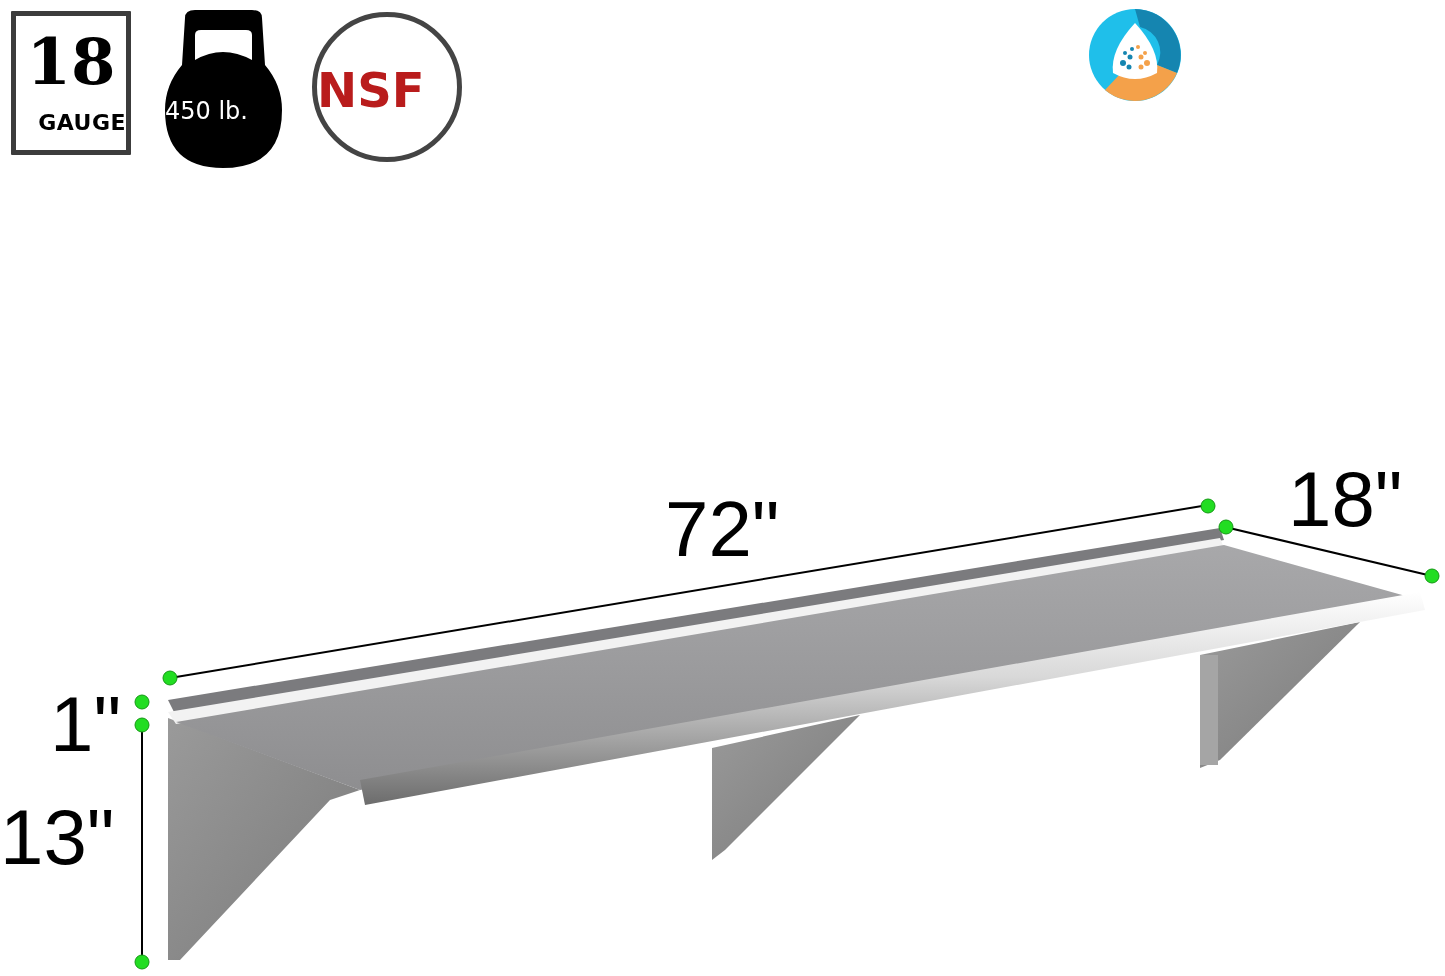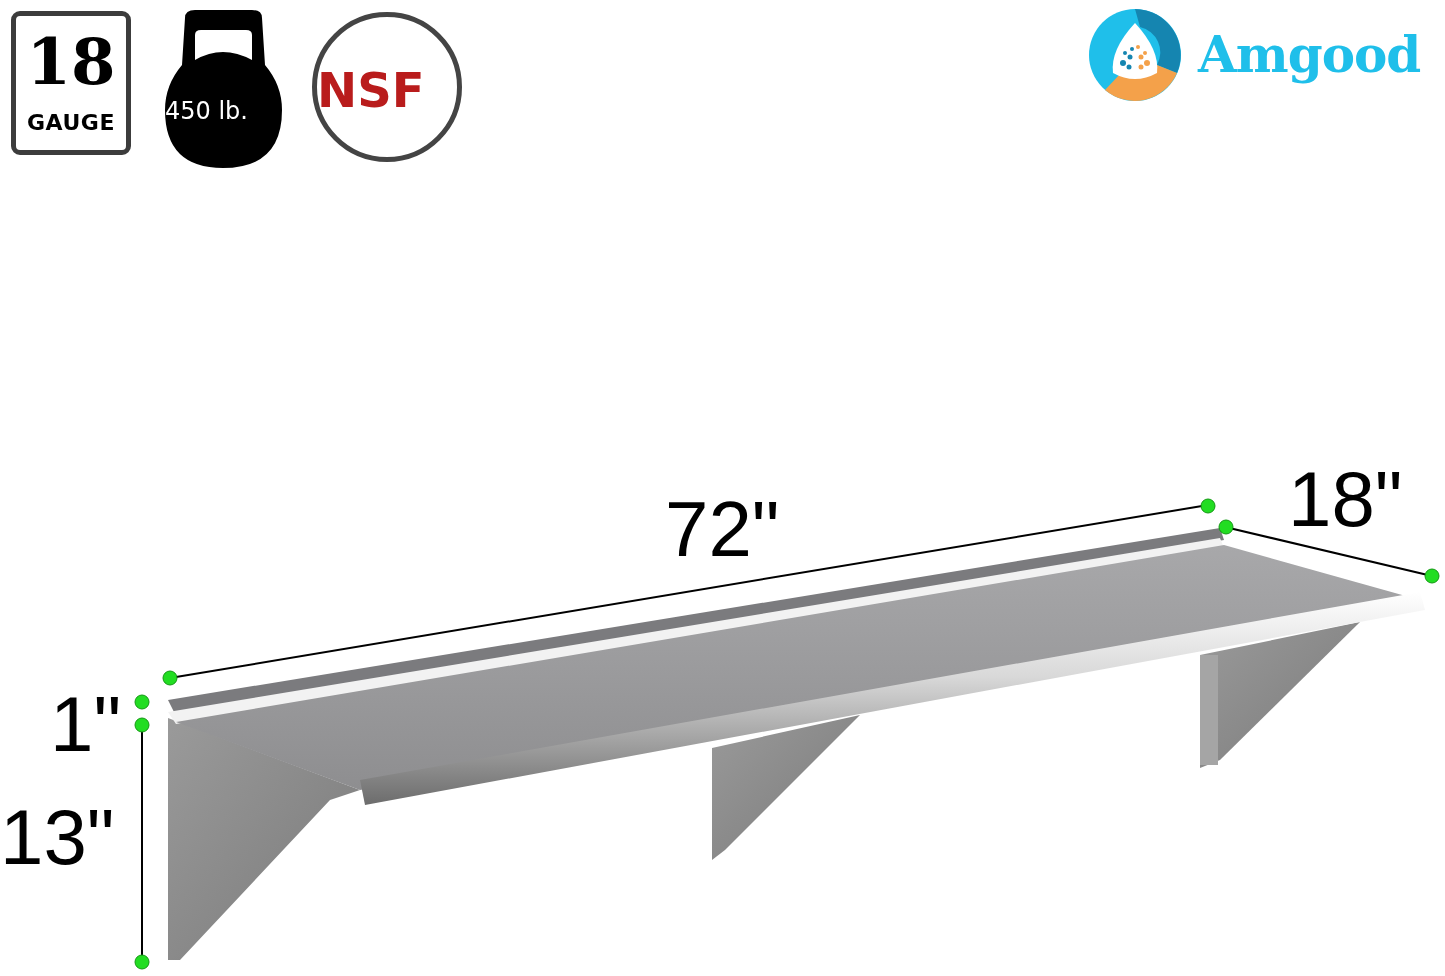--- a/index.html
+++ b/index.html
@@ -1,19 +1,19 @@
 <!DOCTYPE html>
 <html><head>
 <meta charset="utf-8">
 <style>
   html,body{margin:0;padding:0;background:#fff;}
   body{width:1445px;height:976px;position:relative;overflow:hidden;font-family:"DejaVu Sans",sans-serif;}
-  .badge-gauge{position:absolute;left:11px;top:11px;width:120px;height:144px;border:5px solid #3c3c3c;border-radius:9px;box-sizing:border-box;background:#fff;}
+  .badge-gauge{position:absolute;left:11px;top:11px;width:120px;height:144px;border:5px solid #3c3c3c;border-radius:1px;box-sizing:border-box;background:#fff;}
   .gauge-num{position:absolute;left:0;right:0;top:14px;text-align:center;font-weight:bold;font-size:64px;line-height:64px;color:#000;font-family:"DejaVu Serif",serif;}
-  .gauge-label{position:absolute;left:0;right:0;top:94px;text-align:center;font-weight:bold;font-size:22px;color:#000;letter-spacing:0.5px;}
+  .gauge-label{position:absolute;left:0;right:0;top:94px;text-align:right;font-weight:bold;font-size:22px;color:#000;letter-spacing:0.5px;}
   .badge-weight{position:absolute;left:165px;top:10px;width:117px;height:158px;}
   .weight-text{position:absolute;left:0;right:0;top:87px;text-align:left;color:#fff;font-size:24px;}
   .badge-nsf{position:absolute;left:312px;top:12px;width:150px;height:150px;border:5px solid #444;border-radius:50%;box-sizing:border-box;background:#fff;}
   .nsf-text{position:absolute;left:0;right:8px;top:45px;text-align:left;font-weight:bold;font-size:48px;color:#b91c1c;}
   .logo{position:absolute;left:1085px;top:5px;width:360px;height:100px;}
   .logo-text{position:absolute;left:113px;top:20px;font-family:"DejaVu Serif",serif;font-weight:bold;font-size:50px;color:#1fbfea;letter-spacing:-1px;}
   .dim{position:absolute;font-family:"Liberation Sans",sans-serif;color:#000;font-size:78px;line-height:78px;}
   svg.scene{position:absolute;left:0;top:0;}
 </style>
 </head>
@@ -50,21 +50,20 @@
         <circle cx="44" cy="62" r="2.5"></circle>
     </g>
     <g fill="#f4a14a">
       <circle cx="62" cy="58" r="3"></circle>
         <circle cx="56" cy="52" r="2.5"></circle>
         <circle cx="60" cy="48" r="2"></circle>
         <circle cx="53" cy="42" r="2"></circle>
         <circle cx="56" cy="62" r="2.5"></circle>
     </g>
   </svg>
-  <div class="logo-text">Amgood</div>
 </div>
 
 <svg class="scene" width="1445" height="976" viewBox="0 0 1445 976">
   <defs>
     <linearGradient id="top" x1="0" y1="0" x2="0" y2="1">
       <stop offset="0" stop-color="#a8a8aa"></stop>
       <stop offset="1" stop-color="#8e8e90"></stop>
     </linearGradient>
     <linearGradient id="edge" x1="0" y1="0" x2="0" y2="1">
       <stop offset="0" stop-color="#ffffff"></stop>

